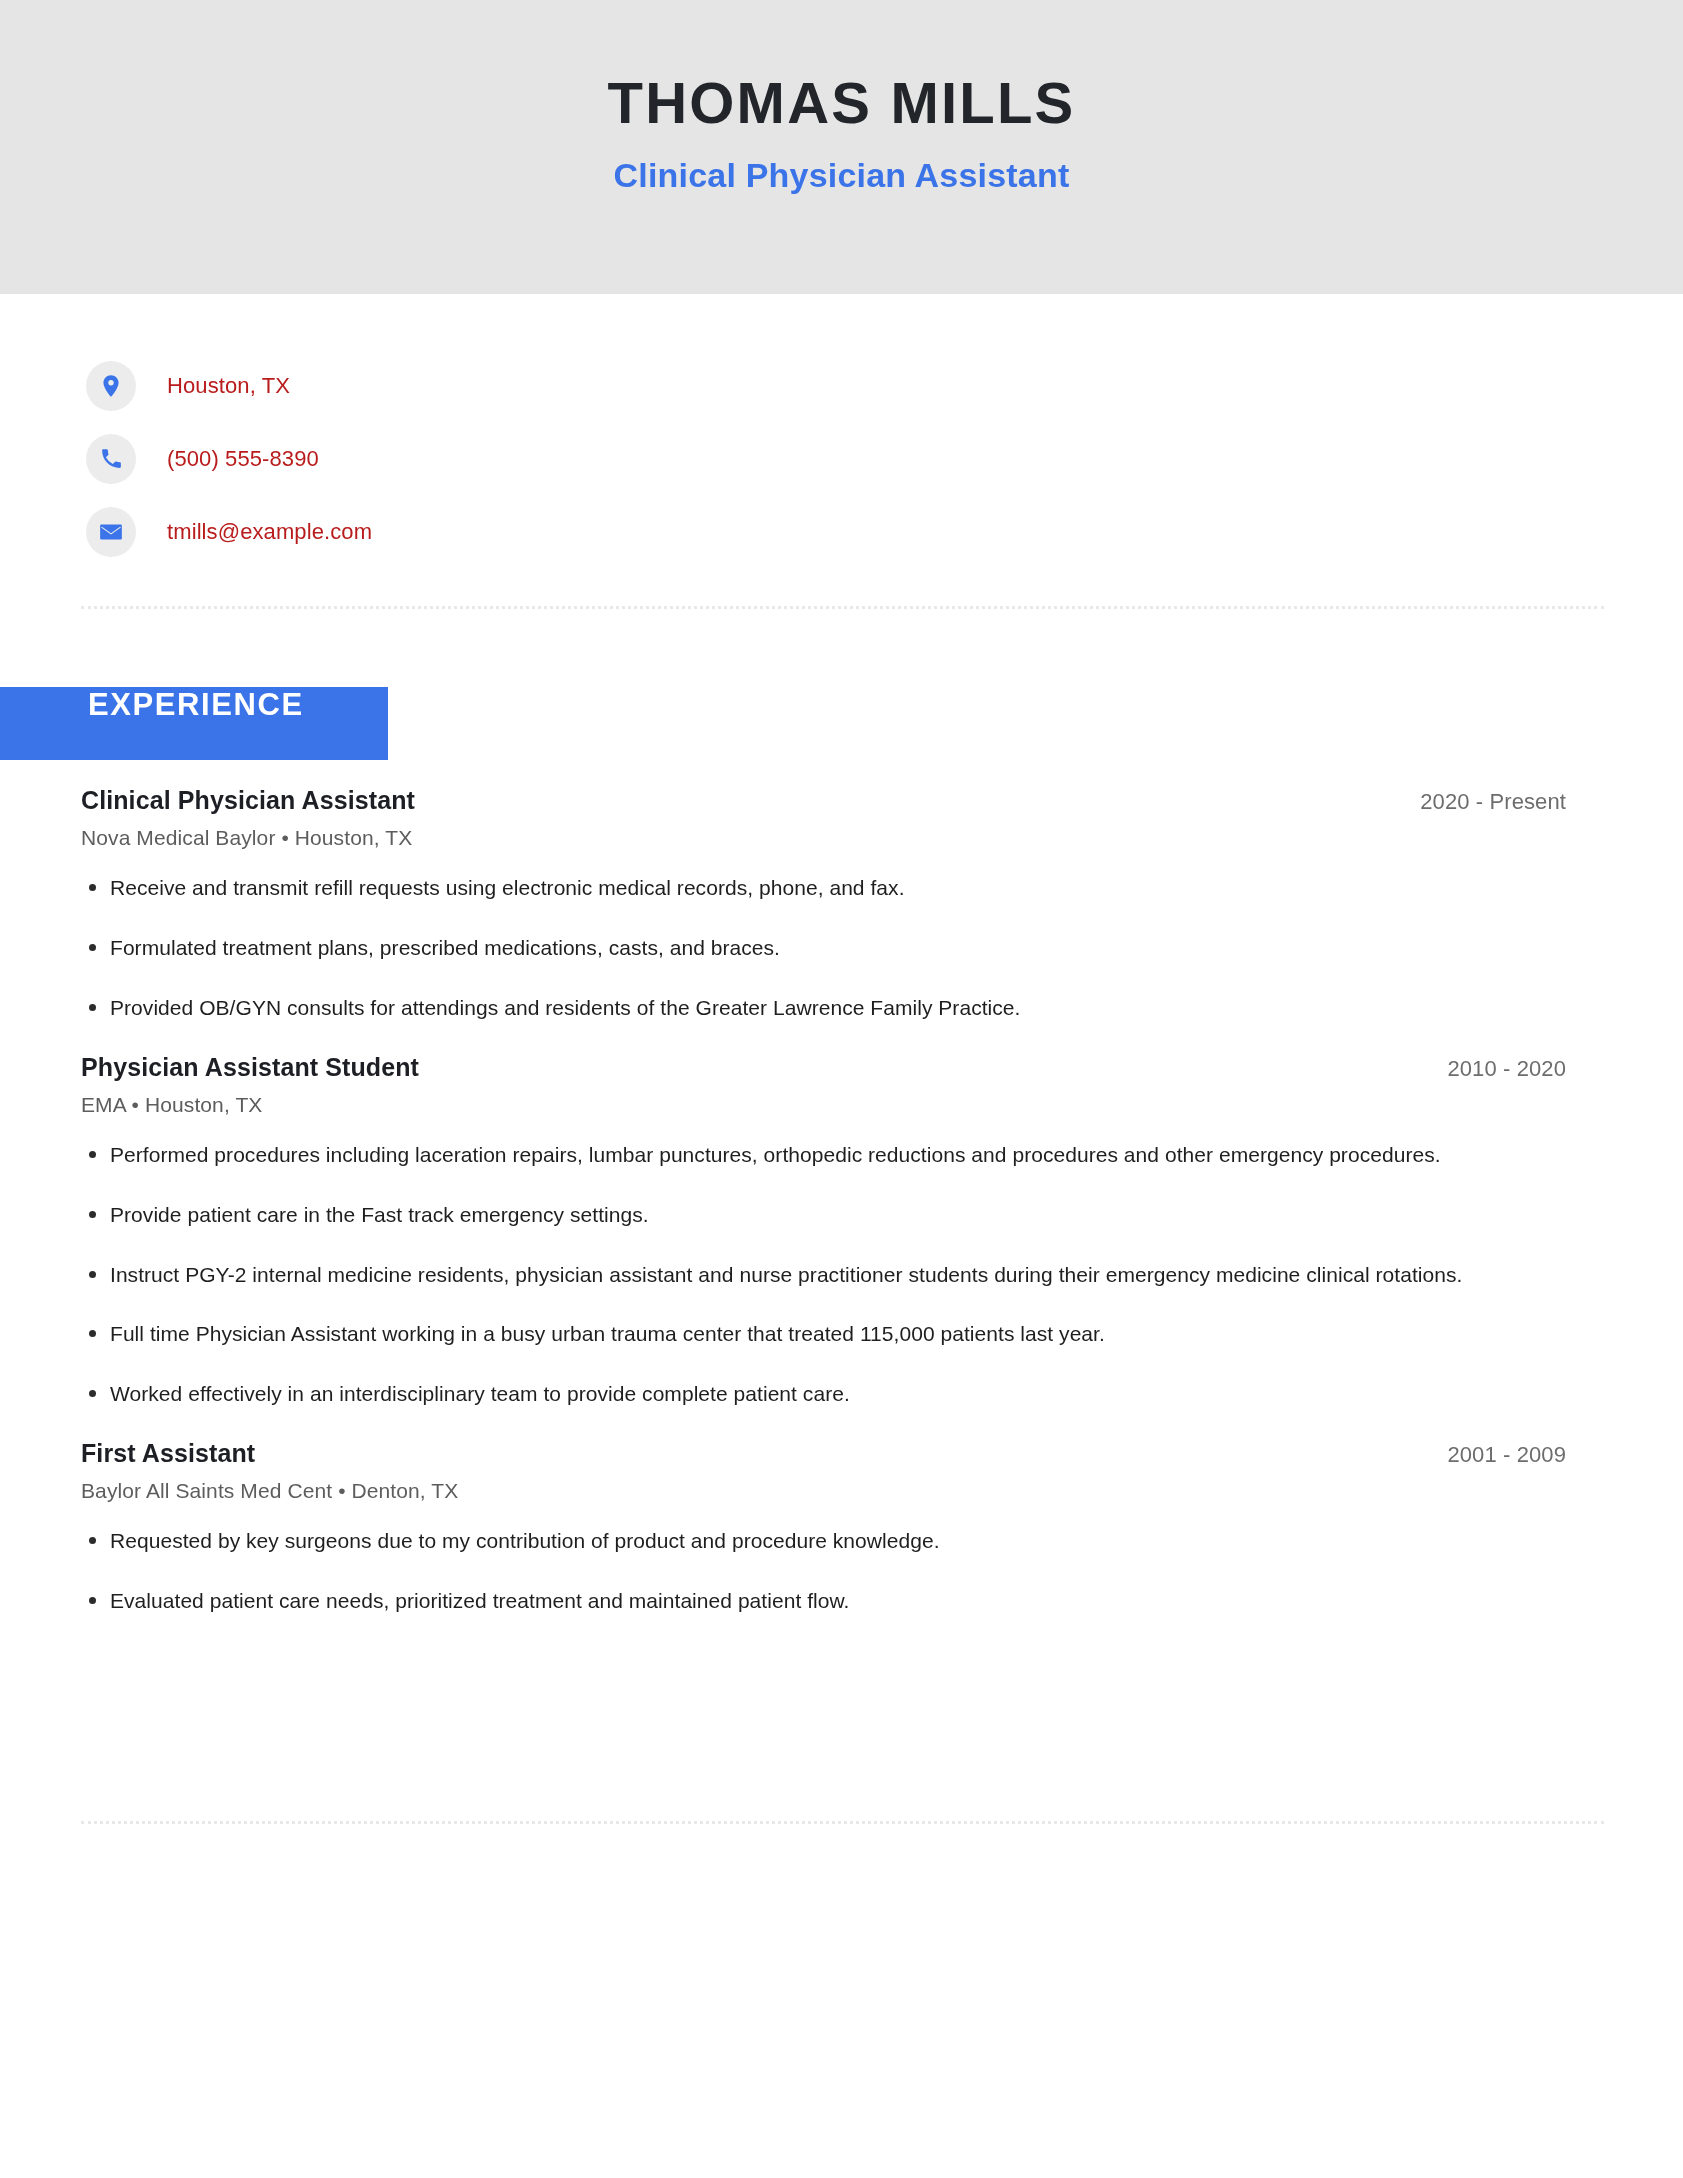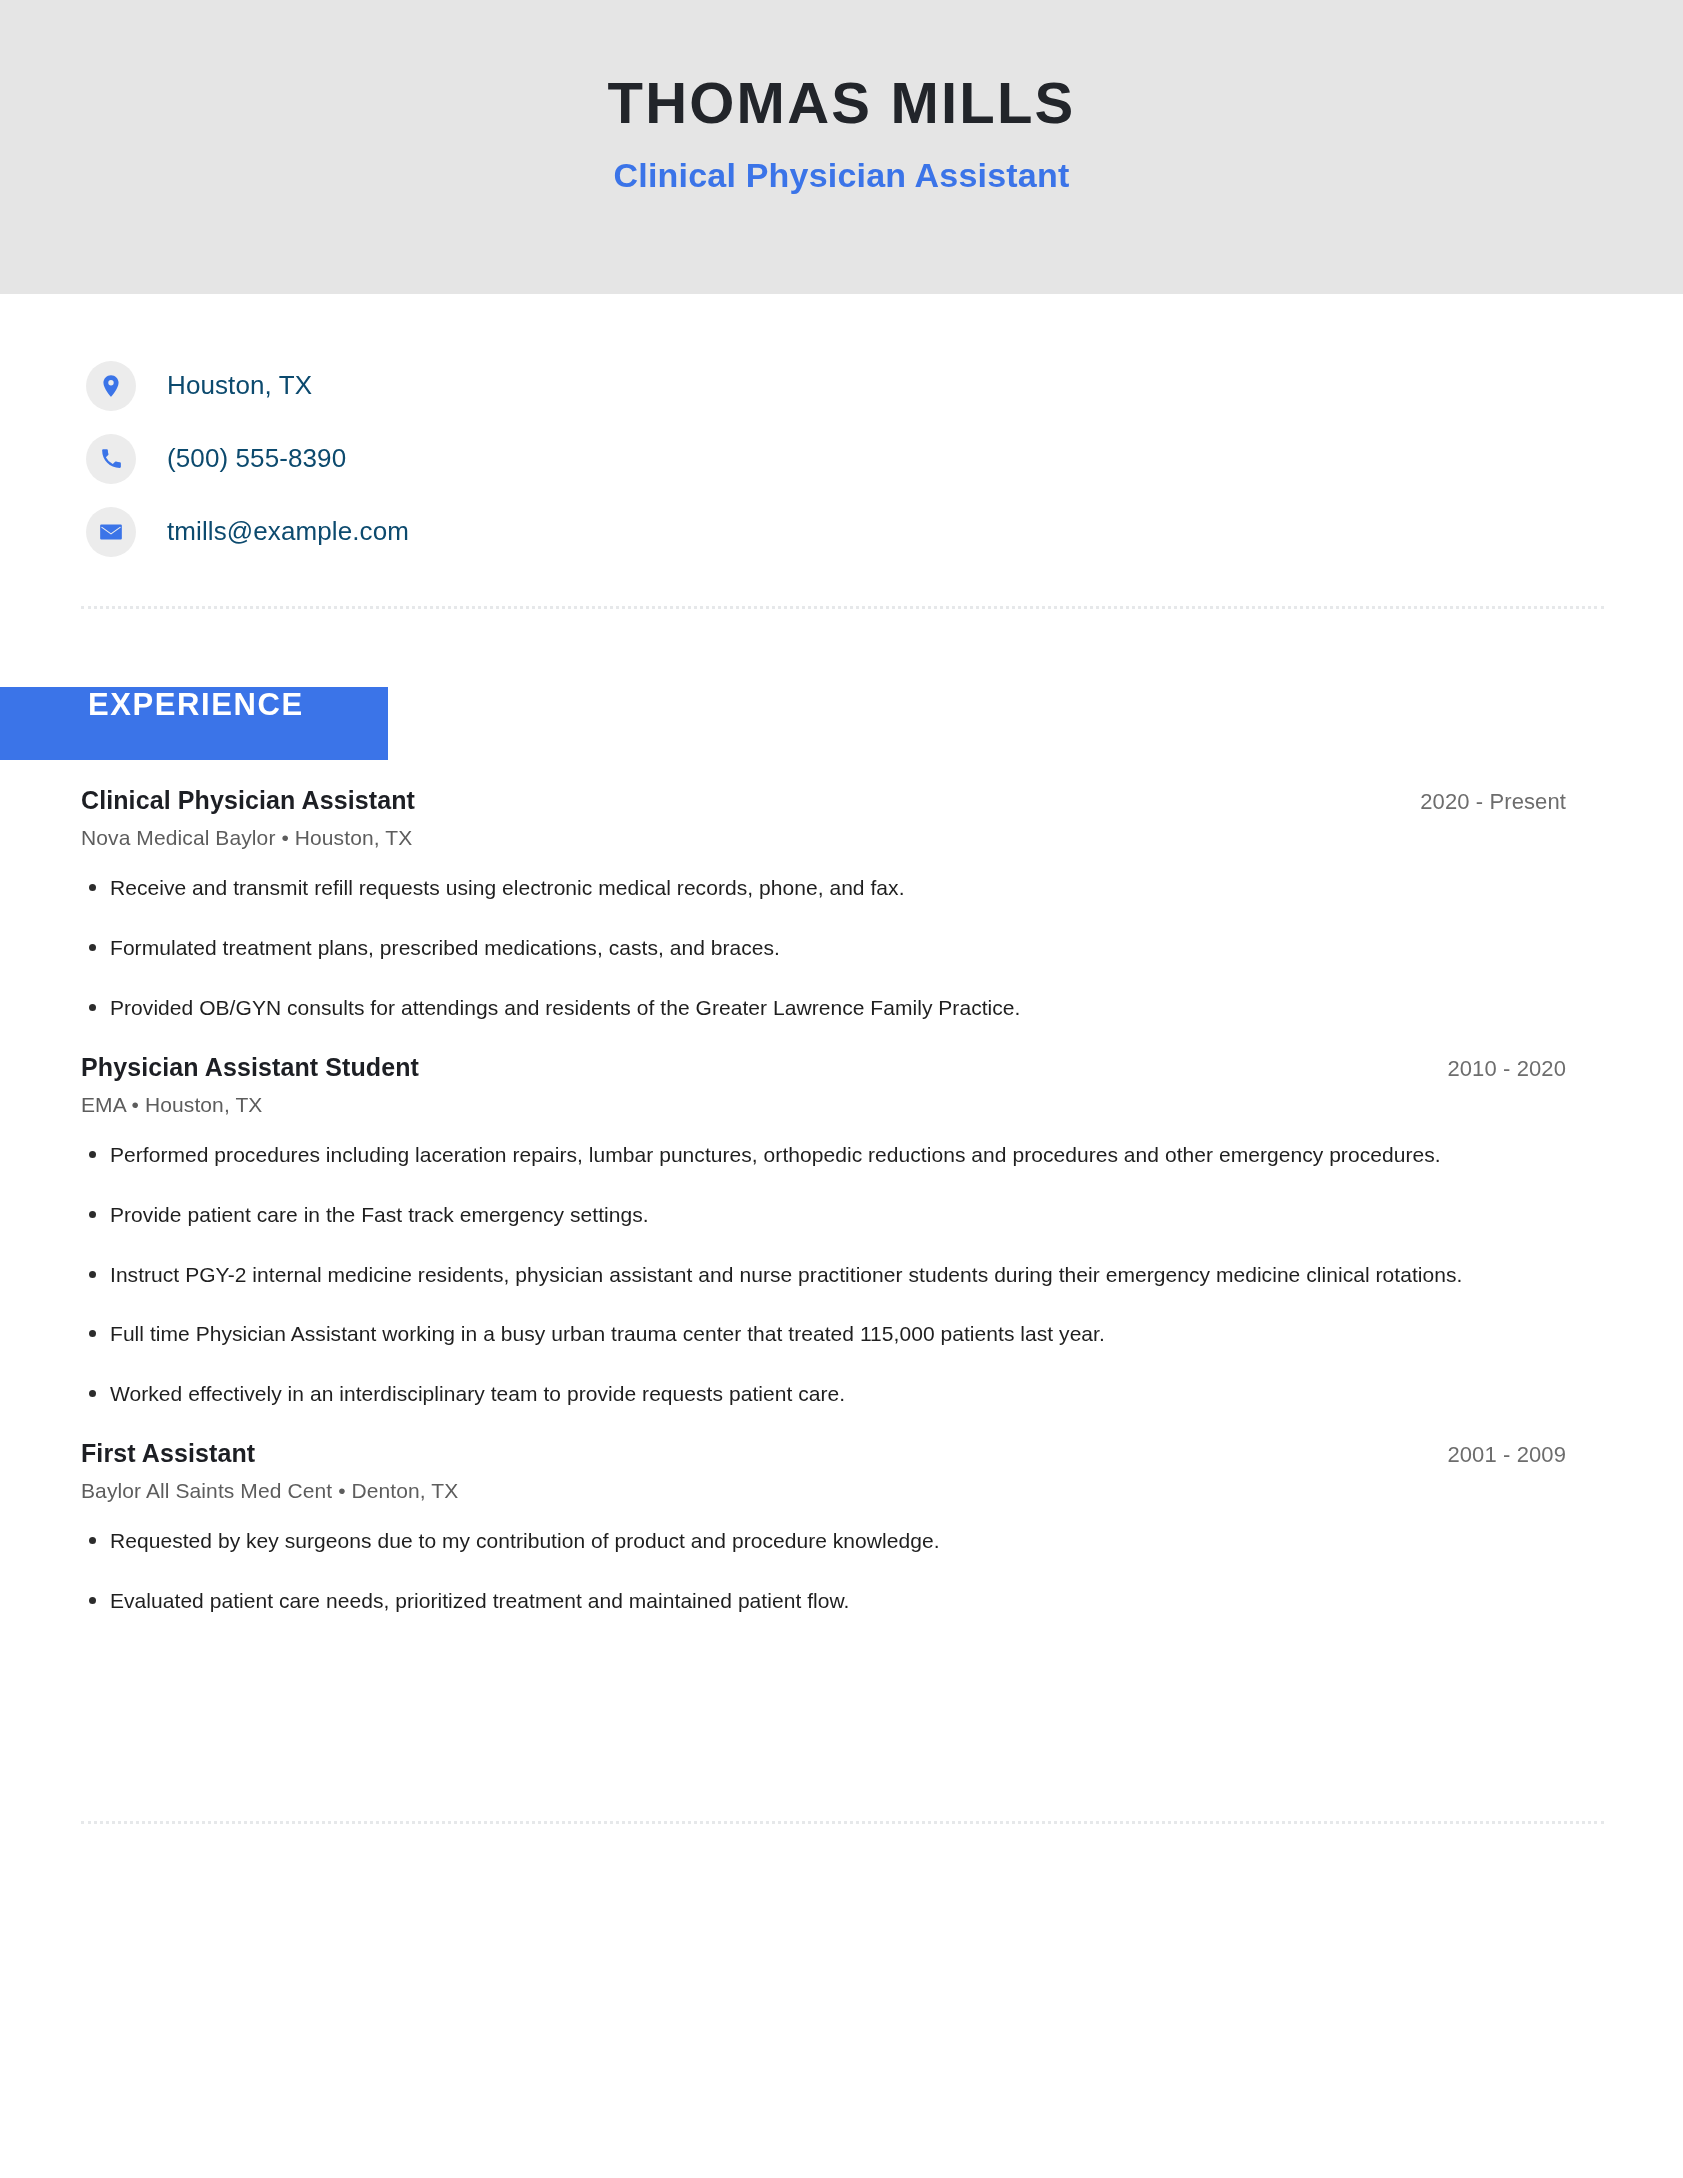--- a/index.html
+++ b/index.html
@@ -65,22 +65,22 @@
     border-radius:50%;
     background:#ececec;
     display:flex;
     align-items:center;
     justify-content:center;
     flex:none;
   }
   .contact-icon svg { display:block; }
   .contact-text {
     margin-left:31px;
-    font-size:26px;
-    color:#0c4a6e;
+    font-size:22px;
+    color:#b91c1c;
     letter-spacing:0.1px;
     white-space:nowrap;
   }
 
   
   .divider {
     position:absolute;
     left:81px;
     width:1523px;
     height:2px;
@@ -234,21 +234,21 @@
       <div class="job-head">
         <span class="job-role">Physician Assistant Student</span>
         <span class="job-dates">2010 - 2020</span>
       </div>
       <div class="job-meta">EMA  •  Houston, TX</div>
       <ul class="bullets">
         <li>Performed procedures including laceration repairs, lumbar punctures, orthopedic reductions and procedures and other emergency procedures.</li>
         <li>Provide patient care in the Fast track emergency settings.</li>
         <li>Instruct PGY-2 internal medicine residents, physician assistant and nurse practitioner students during their emergency medicine clinical rotations.</li>
         <li>Full time Physician Assistant working in a busy urban trauma center that treated 115,000 patients last year.</li>
-        <li>Worked effectively in an interdisciplinary team to provide requests patient care.</li>
+        <li>Worked effectively in an interdisciplinary team to provide complete patient care.</li>
       </ul>
     </div>
 
     <div class="job">
       <div class="job-head">
         <span class="job-role">First Assistant</span>
         <span class="job-dates">2001 - 2009</span>
       </div>
       <div class="job-meta">Baylor All Saints Med Cent  •  Denton, TX</div>
       <ul class="bullets">

